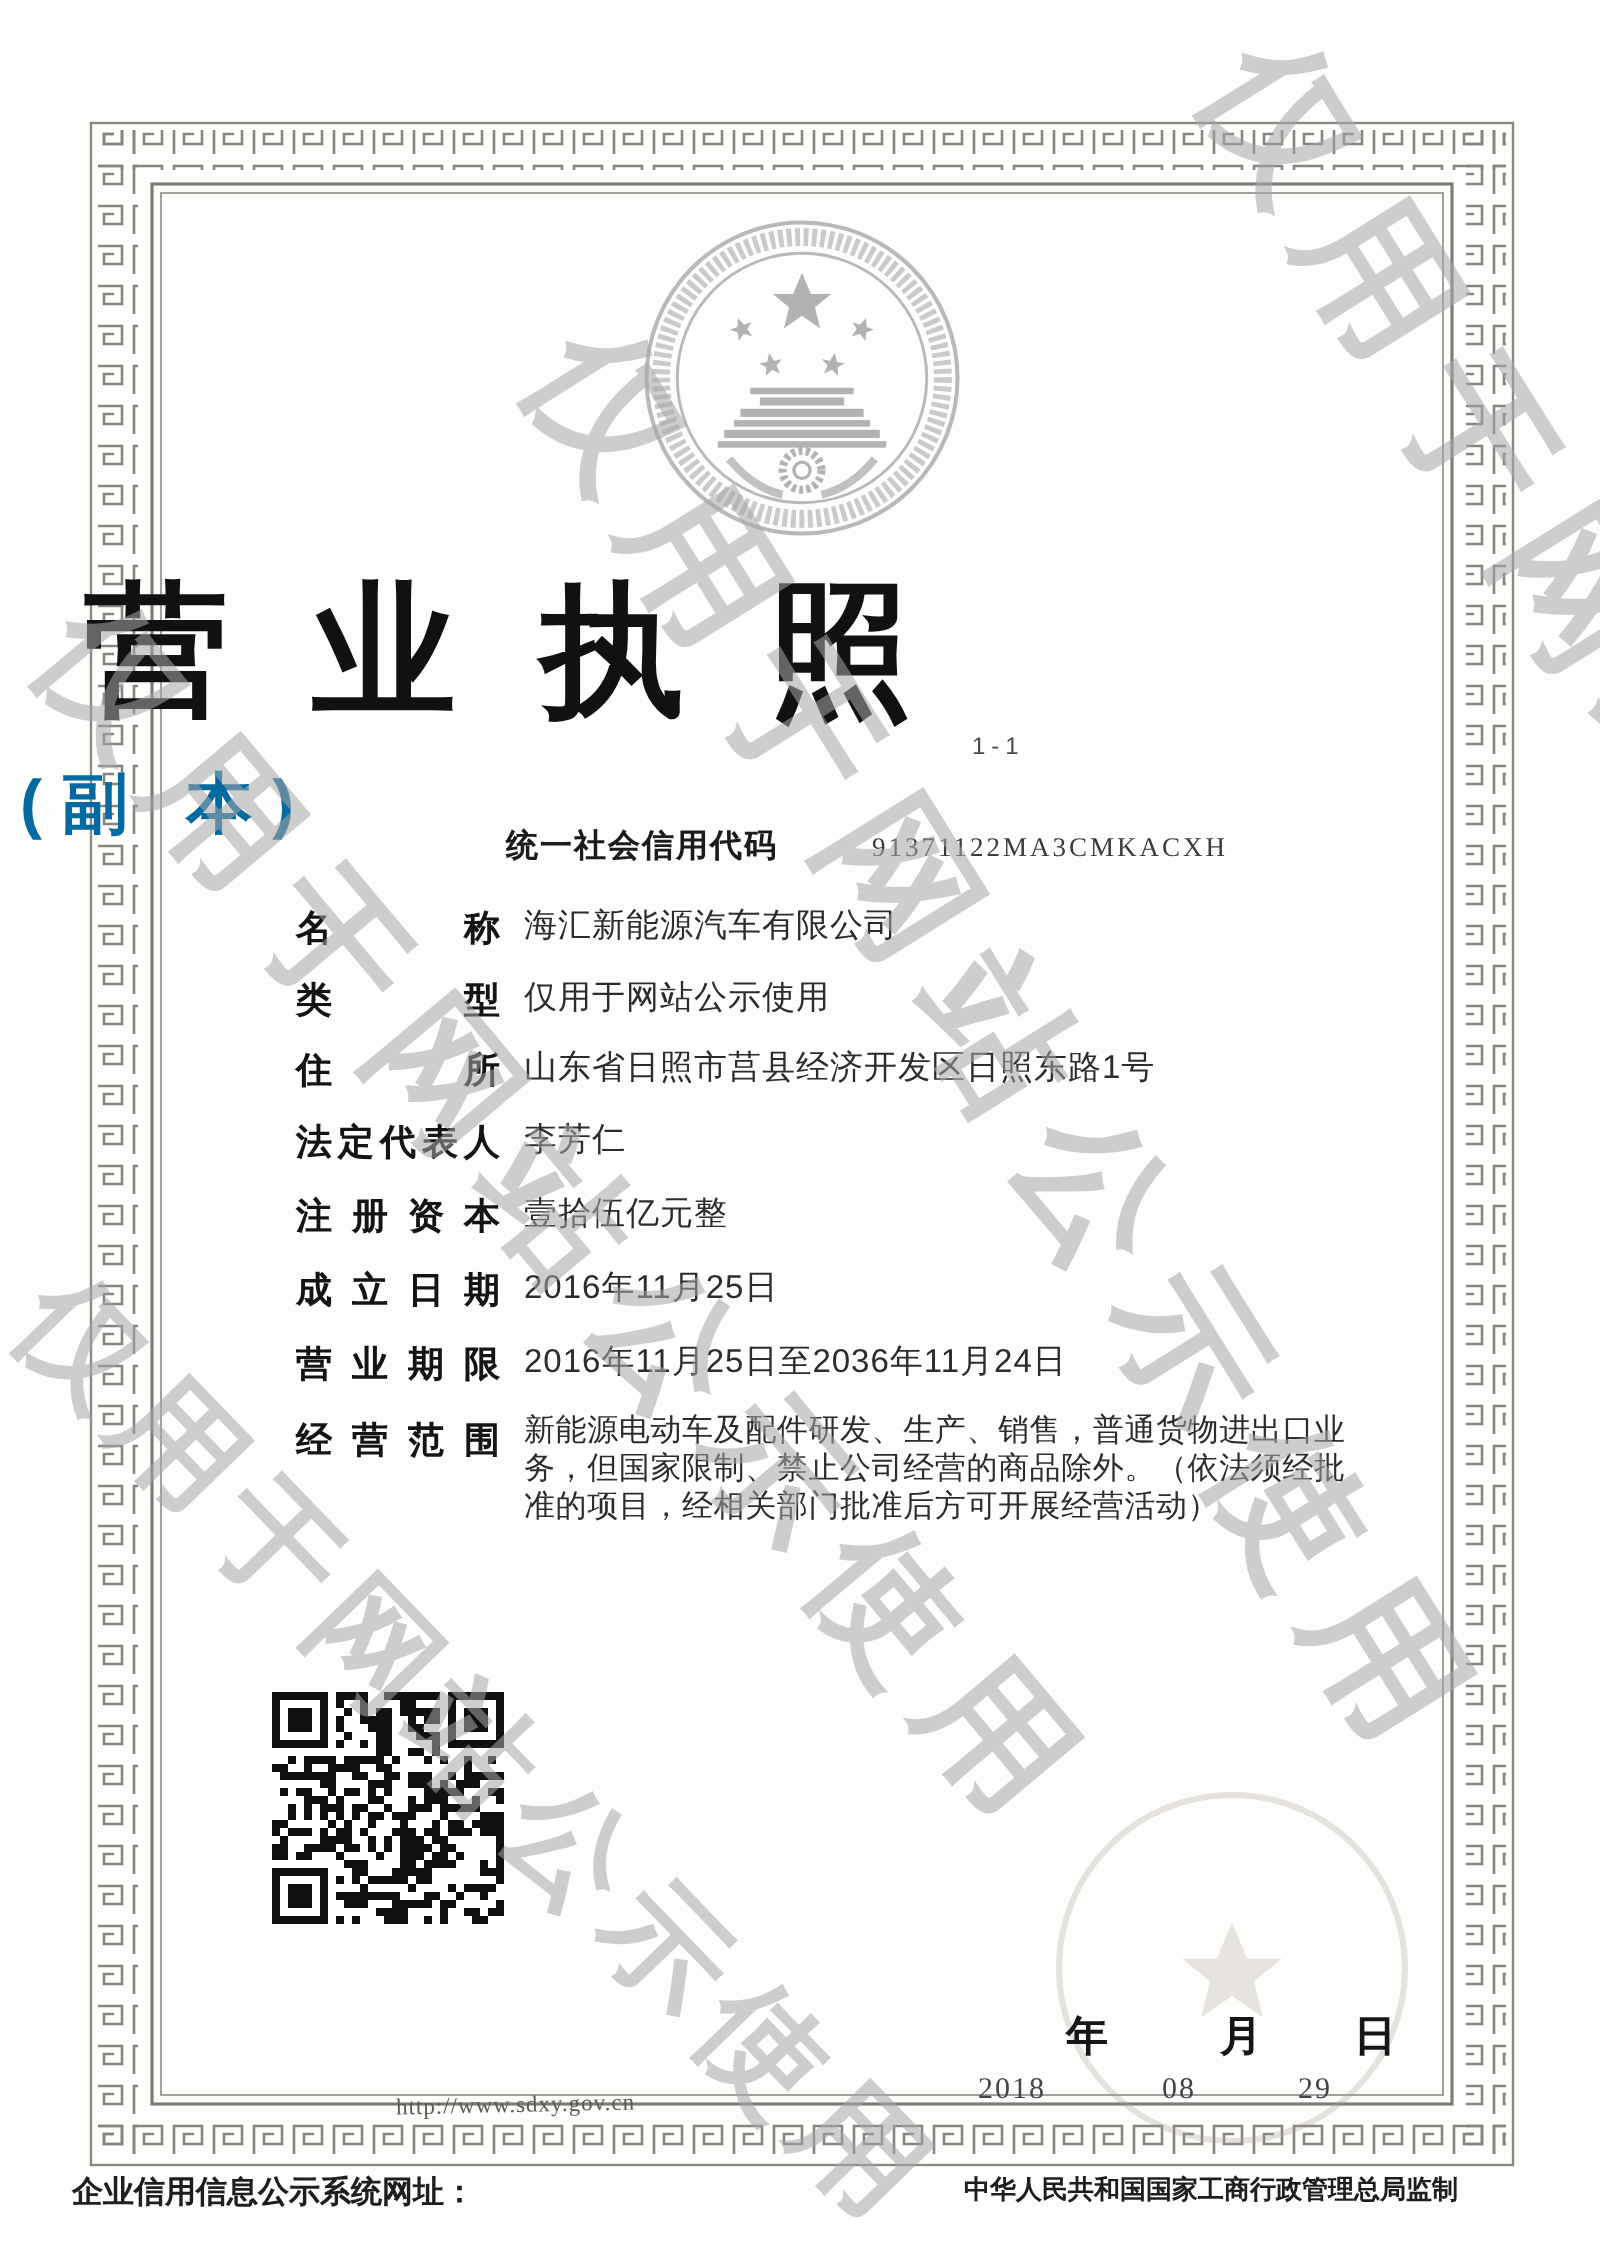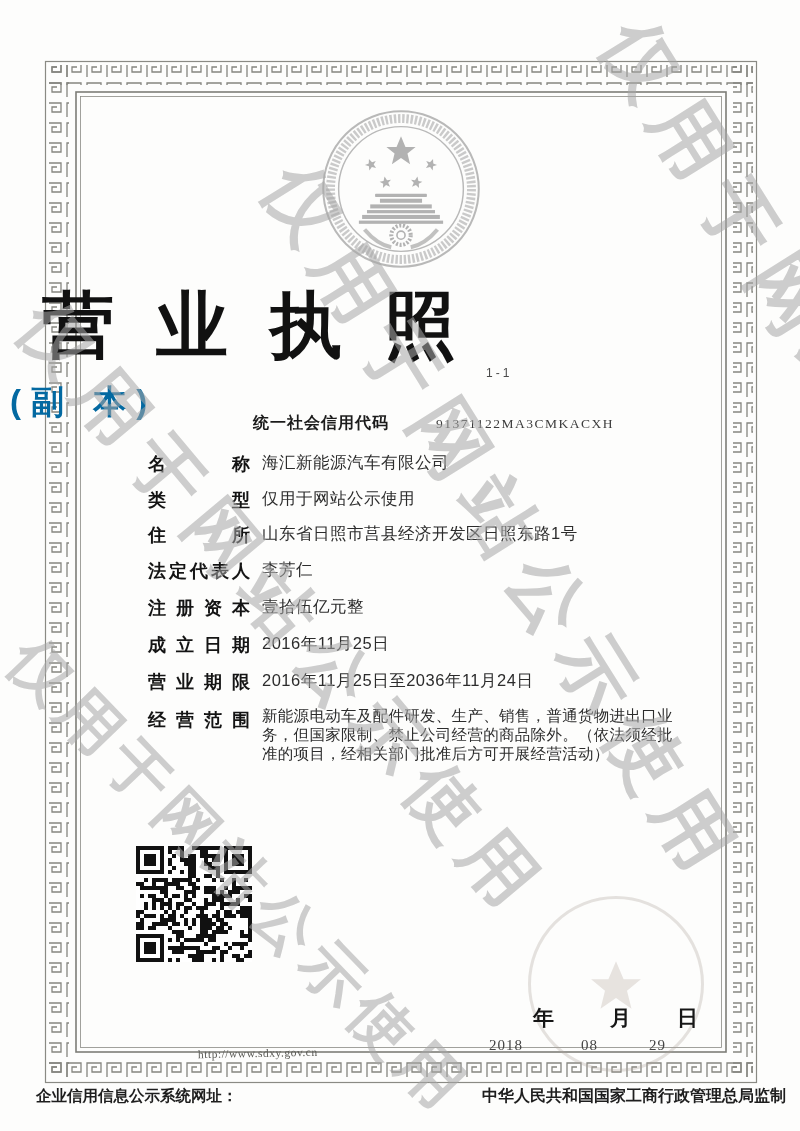--- a/index.html
+++ b/index.html
@@ -42,21 +42,21 @@
   
   .date-lbl{position:absolute;top:1004px;z-index:3;font-size:21px;font-weight:700;color:#161616;}
   .y-lbl{left:533px;} .m-lbl{left:610px;} .d-lbl{left:677px;}
   .date-num{position:absolute;top:1037px;z-index:3;font-size:15px;color:#454545;font-family:"Liberation Serif",serif;letter-spacing:1px;}
   .y-num{left:489px;} .m-num{left:581px;} .d-num{left:649px;}
   
   .url{position:absolute;left:198px;top:1047px;z-index:4;font-size:11.5px;color:#5a5a55;
     transform:rotate(-1.2deg);font-family:"Liberation Serif",serif;letter-spacing:.5px;}
   
   .footer-left{position:absolute;left:36px;top:1086px;z-index:3;font-size:15.5px;font-weight:600;color:#1e1e1e;font-family:"Liberation Serif",serif;}
-  .footer-right{position:absolute;left:482px;top:1086px;z-index:3;font-size:16px;font-weight:600;color:#1e1e1e;font-family:"Liberation Serif",serif;}
+  .footer-right{position:absolute;left:482px;top:1086px;z-index:3;font-size:13px;font-weight:600;color:#1e1e1e;font-family:"Liberation Serif",serif;}
   
   .wm{
     position:absolute;z-index:6;pointer-events:none;white-space:nowrap;
     font-weight:700;color:#a7a7a7;opacity:.55;transform-origin:0 0;
   }
   .wm.b0{left:664px;top:2px;font-size:76px;letter-spacing:16px;transform:rotate(58deg);}
   .wm.b1{left:326px;top:146px;font-size:76px;letter-spacing:16px;transform:rotate(58deg);}
   .wm.b2{left:70px;top:282px;font-size:72px;letter-spacing:14px;transform:rotate(50deg);}
   .wm.b3{left:50px;top:620px;font-size:62px;letter-spacing:8px;transform:rotate(46deg);}
 </style>

